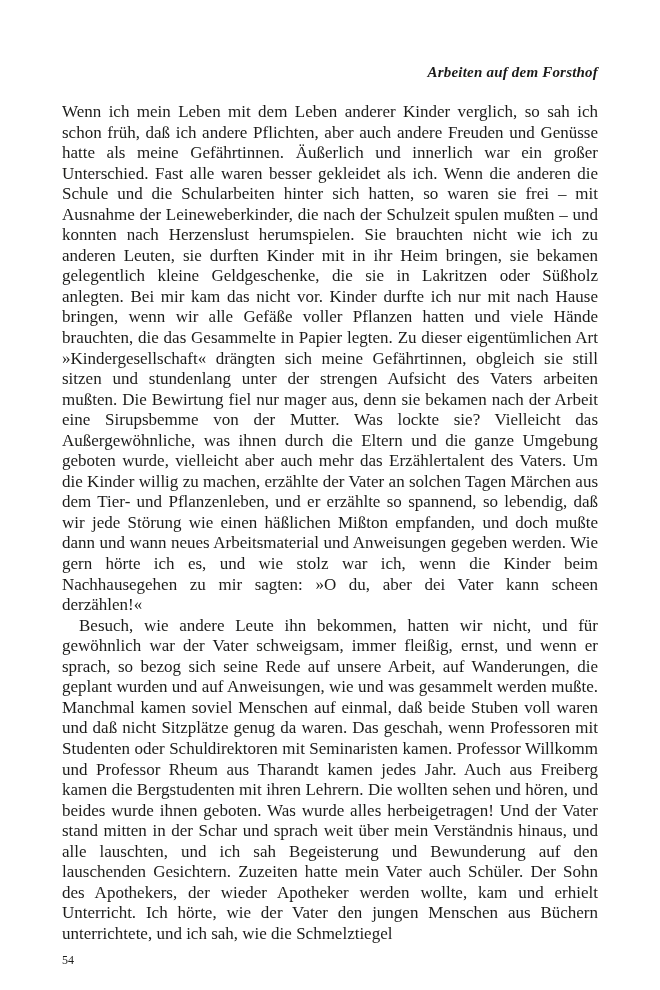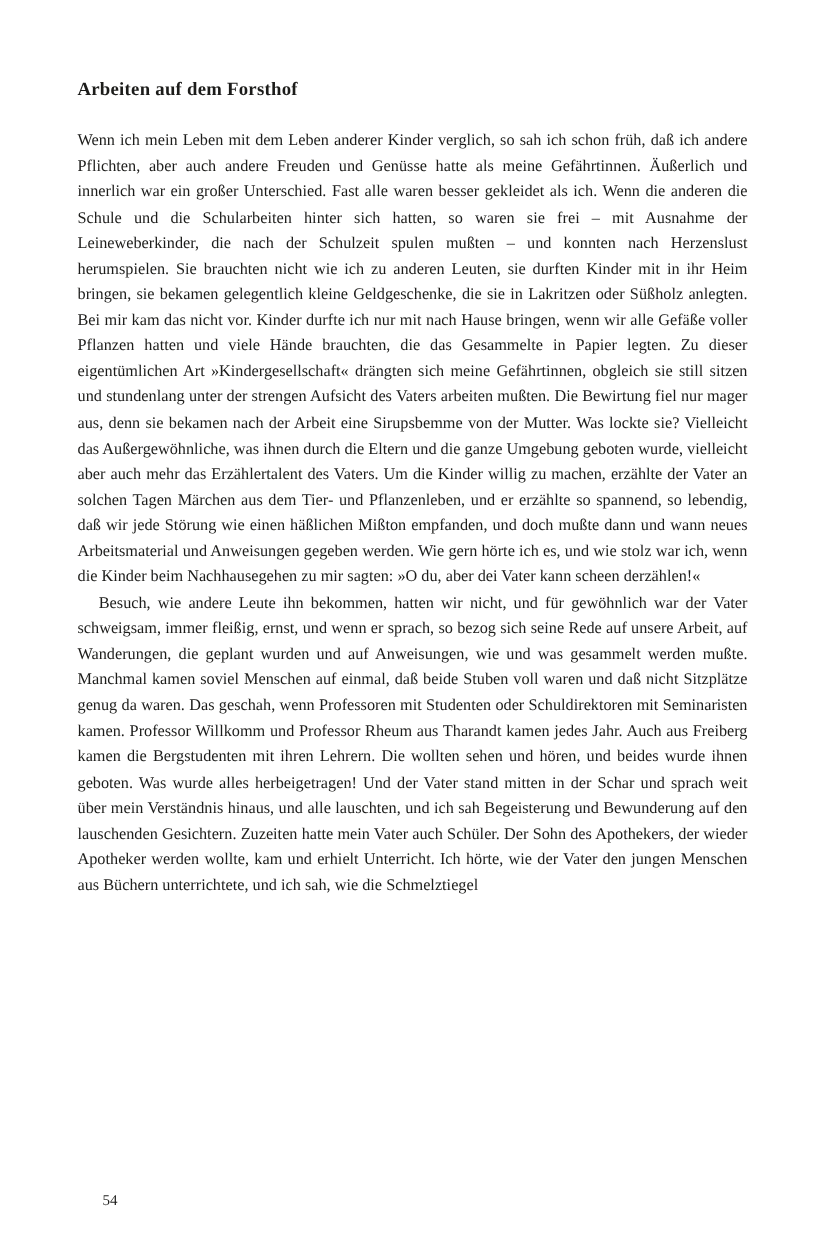--- a/index.html
+++ b/index.html
@@ -18,42 +18,42 @@
   }
   .content {
     position: absolute;
     left: 62px;
     top: 64px;
     width: 536px;
   }
   .chapter-title {
     font-size: 15px;
     font-weight: bold;
-    text-align: left;
+    text-align: right;
     margin: 0 0 21px 0;
     letter-spacing: 0.2px;
+    font-style: italic;
   }
   .para {
-    font-size: 13px;
+    font-size: 17px;
     line-height: 20.55px;
     text-align: justify;
     margin: 0;
     hyphens: auto;
     -webkit-hyphens: auto;
   }
   .para.indent {
     text-indent: 17px;
   }
   .page-number {
     position: absolute;
     left: 62px;
     top: 953px;
     font-size: 12px;
     color: #1c1c1a;
-    margin-left: 20px;
   }
 </style>
 </head>
 <body>
 
 <div class="book-page">
   <div class="content">
     <h1 class="chapter-title">Arbeiten auf dem Forsthof</h1>
     <p class="para">Wenn ich mein Leben mit dem Leben anderer Kinder verglich, so sah ich schon früh, daß ich andere Pflichten, aber auch andere Freuden und Genüsse hatte als meine Gefährtinnen. Äußerlich und innerlich war ein großer Unterschied. Fast alle waren besser gekleidet als ich. Wenn die anderen die Schule und die Schularbeiten hinter sich hatten, so waren sie frei – mit Ausnahme der Leineweberkinder, die nach der Schulzeit spulen mußten – und konnten nach Herzenslust herumspielen. Sie brauchten nicht wie ich zu anderen Leuten, sie durften Kinder mit in ihr Heim bringen, sie bekamen gelegentlich kleine Geldgeschenke, die sie in Lakritzen oder Süßholz anlegten. Bei mir kam das nicht vor. Kinder durfte ich nur mit nach Hause bringen, wenn wir alle Gefäße voller Pflanzen hatten und viele Hände brauchten, die das Gesammelte in Papier legten. Zu dieser eigentümlichen Art »Kindergesellschaft« drängten sich meine Gefährtinnen, obgleich sie still sitzen und stundenlang unter der strengen Aufsicht des Vaters arbeiten mußten. Die Bewirtung fiel nur mager aus, denn sie bekamen nach der Arbeit eine Sirupsbemme von der Mutter. Was lockte sie? Vielleicht das Außergewöhnliche, was ihnen durch die Eltern und die ganze Umgebung geboten wurde, vielleicht aber auch mehr das Erzählertalent des Vaters. Um die Kinder willig zu machen, erzählte der Vater an solchen Tagen Märchen aus dem Tier- und Pflanzenleben, und er erzählte so spannend, so lebendig, daß wir jede Störung wie einen häßlichen Mißton empfanden, und doch mußte dann und wann neues Arbeitsmaterial und Anweisungen gegeben werden. Wie gern hörte ich es, und wie stolz war ich, wenn die Kinder beim Nachhausegehen zu mir sagten: »O du, aber dei Vater kann scheen derzählen!«</p>
     <p class="para indent">Besuch, wie andere Leute ihn bekommen, hatten wir nicht, und für gewöhnlich war der Vater schweigsam, immer fleißig, ernst, und wenn er sprach, so bezog sich seine Rede auf unsere Arbeit, auf Wanderungen, die geplant wurden und auf Anweisungen, wie und was gesammelt werden mußte. Manchmal kamen soviel Menschen auf einmal, daß beide Stuben voll waren und daß nicht Sitzplätze genug da waren. Das geschah, wenn Professoren mit Studenten oder Schuldirektoren mit Seminaristen kamen. Professor Willkomm und Professor Rheum aus Tharandt kamen jedes Jahr. Auch aus Freiberg kamen die Bergstudenten mit ihren Lehrern. Die wollten sehen und hören, und beides wurde ihnen geboten. Was wurde alles herbeigetragen! Und der Vater stand mitten in der Schar und sprach weit über mein Verständnis hinaus, und alle lauschten, und ich sah Begeisterung und Bewunderung auf den lauschenden Gesichtern. Zuzeiten hatte mein Vater auch Schüler. Der Sohn des Apothekers, der wieder Apotheker werden wollte, kam und erhielt Unterricht. Ich hörte, wie der Vater den jungen Menschen aus Büchern unterrichtete, und ich sah, wie die Schmelztiegel</p>

